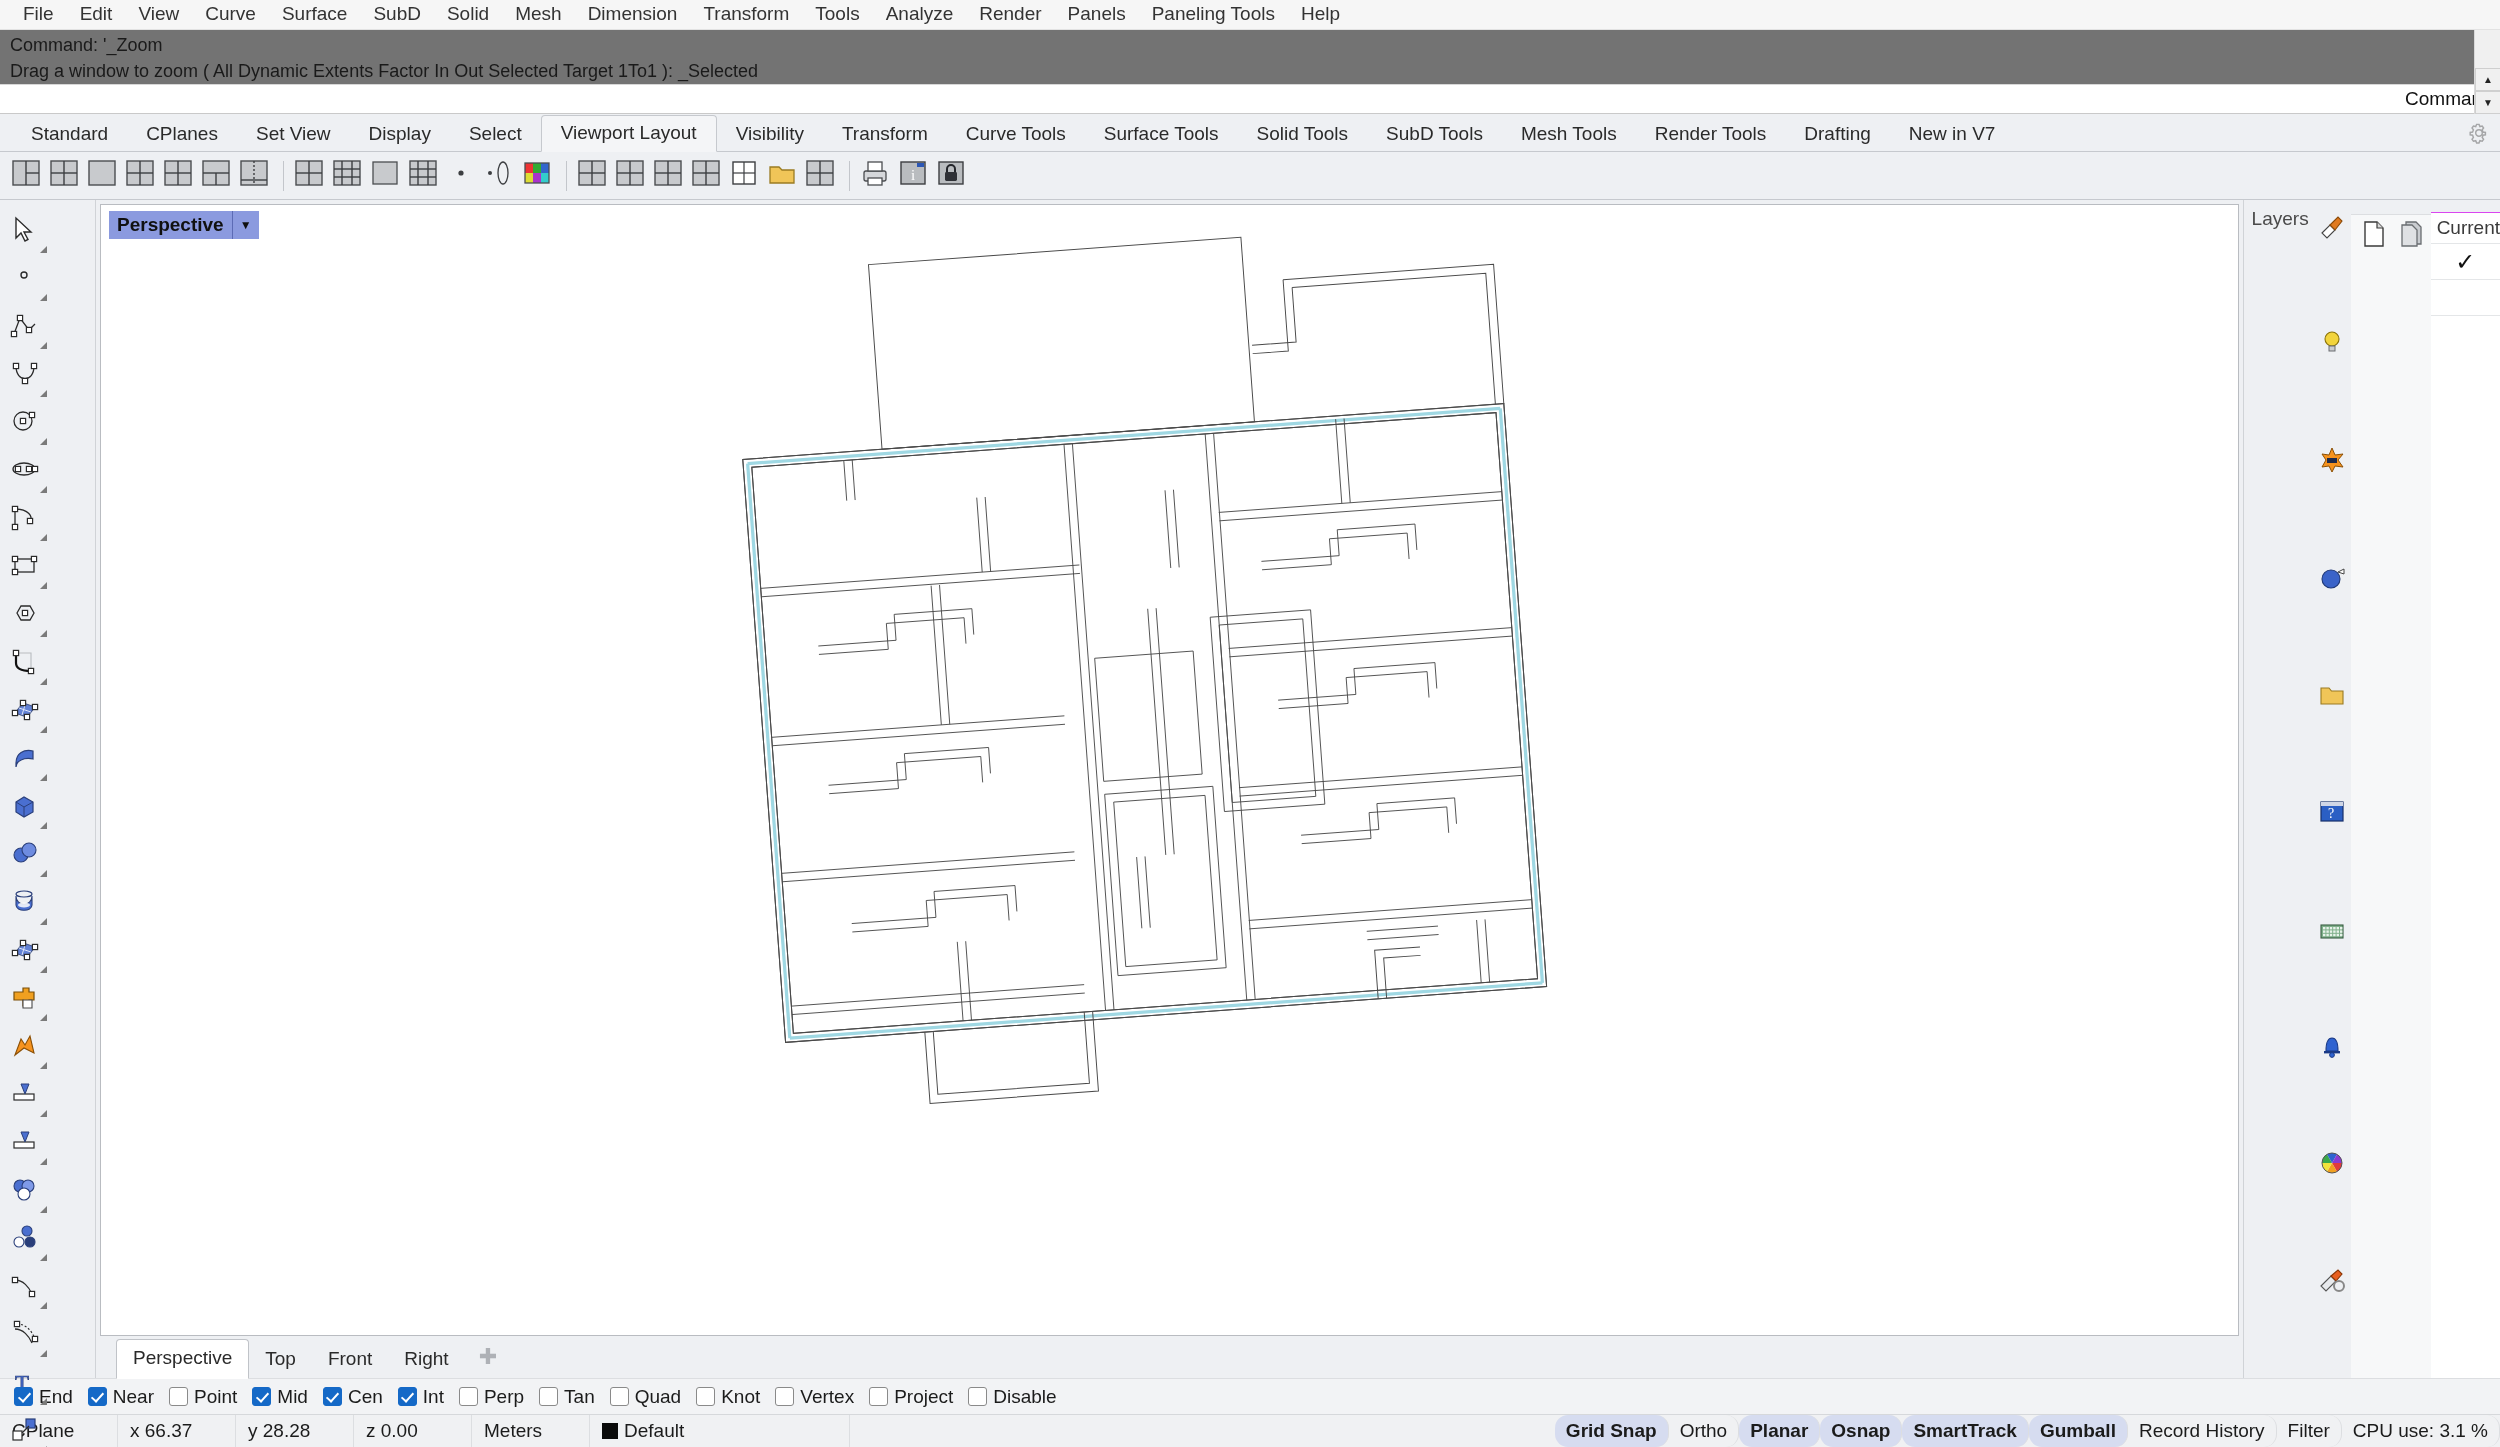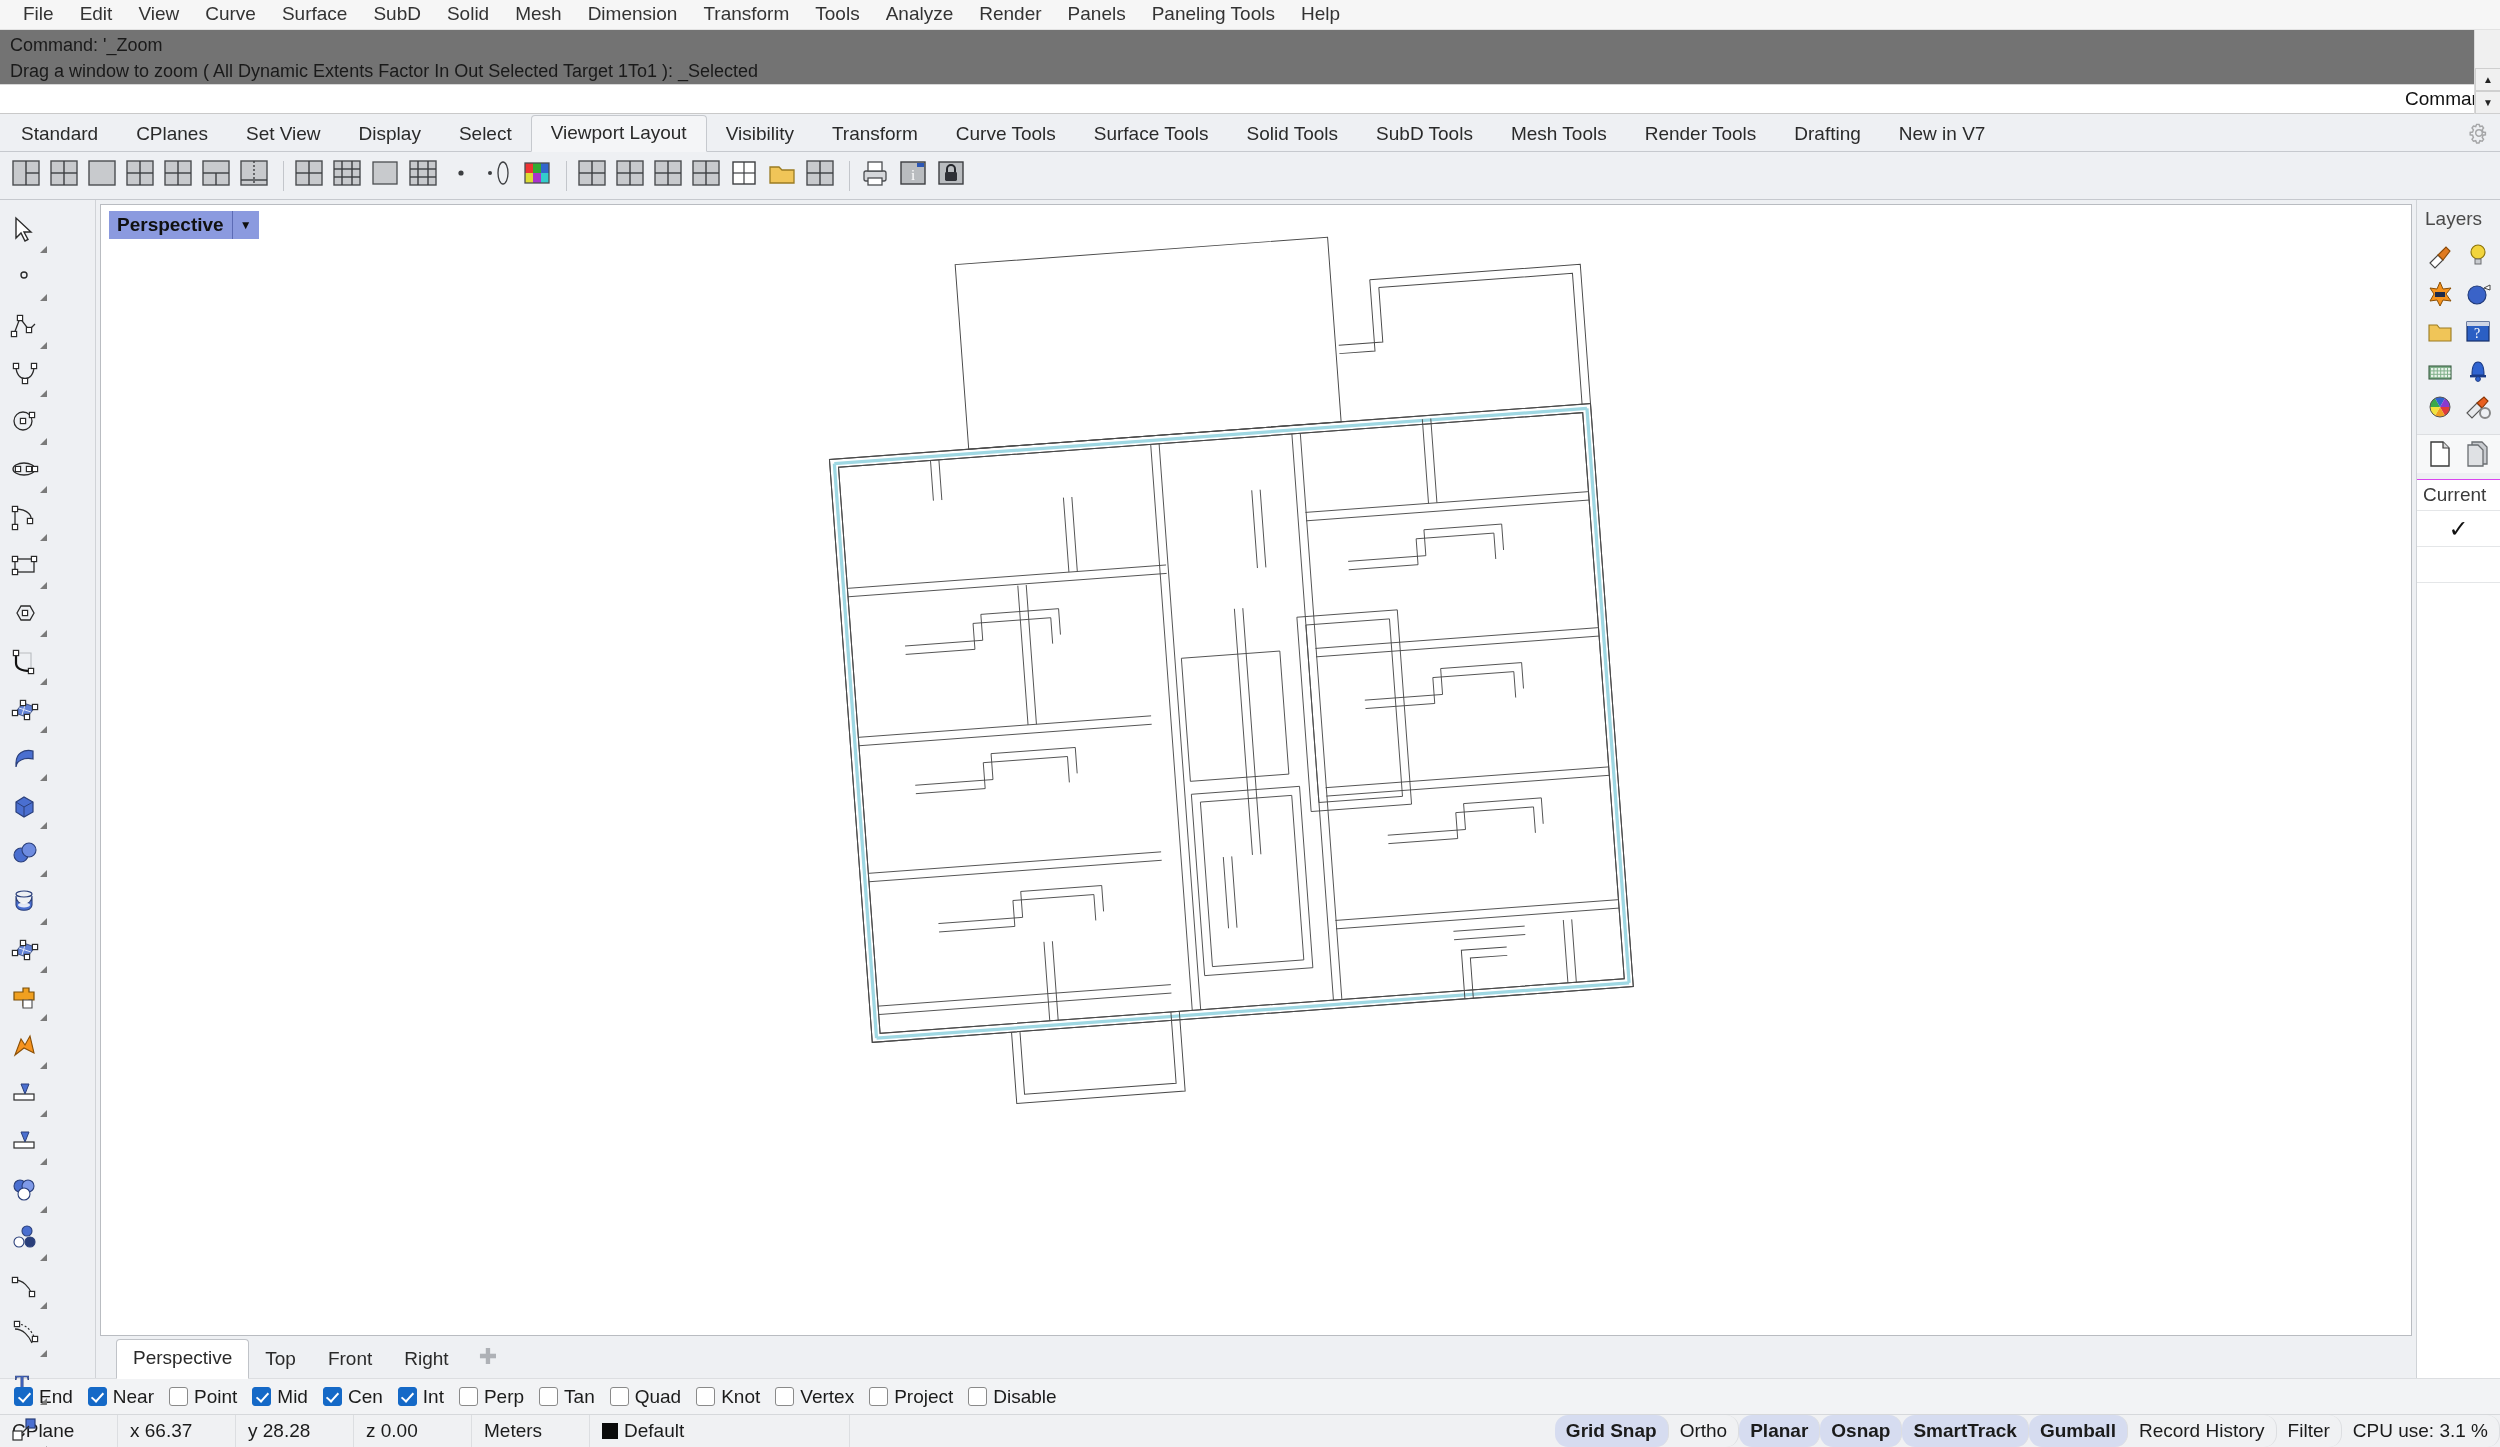--- a/index.html
+++ b/index.html
@@ -45,21 +45,21 @@
     height: 23px; width: 26px; display: flex; align-items: center; justify-content: center;
     background: #f0f0f0; border: 1px solid #cfcfcf; font-size: 10px; color: #222;
   }
   .cmd-caret { width: 1px; height: 20px; background: #000; margin-left: 1px; }
 
   
   .tabbar {
     flex: 0 0 38px; background: #eef0f3;
     display: flex; align-items: flex-end; position: relative;
     border-bottom: 1px solid #c6c9ce;
-    padding-left: 2px;
+    padding-left: 12px;
   }
   .tab {
     font-size: 19px; color: #2a2a2a; padding: 6px 19px 7px 19px;
     white-space: nowrap; cursor: default; position: relative; top: 1px;
   }
   .tab.active {
     background: #f4f5f7;
     border: 1px solid #c6c9ce; border-bottom: 1px solid #f4f5f7;
     border-radius: 4px 4px 0 0;
   }
@@ -104,21 +104,21 @@
   .vp-tabs { flex: 0 0 42px; display: flex; align-items: flex-end;
     background: #eef0f3; padding-left: 16px; }
   .vp-tab { font-size: 19px; color: #2a2a2a; padding: 7px 16px 9px 16px;
     position: relative; top: 1px; white-space: nowrap; }
   .vp-tab.active { background: #ffffff; border: 1px solid #c0c3c8;
     border-bottom-color: #ffffff; border-radius: 4px 4px 0 0; }
   .vp-plus { font-size: 22px; color: #aeb1b6; padding: 4px 14px 8px 14px; }
 
   
   .rightbar { flex: 0 0 84px; background: #eef0f3; border-left: 1px solid #d0d3d7;
-    display: flex; flex-direction: column; padding-top: 6px; position: relative; }
+    display: flex; flex-direction: row; padding-top: 6px; position: relative; }
   .rb-title { font-size: 19px; color: #4a4a4a; padding: 2px 0 6px 8px; }
   .rb-icons { display: flex; flex-wrap: wrap; padding-left: 4px; }
   .rb-cell { width: 38px; height: 38px; display: flex; align-items: center;
     justify-content: center; position: relative; }
   .rb-docrow { display: flex; padding-left: 4px; margin-top: 8px;
     background: #f7f8f9; border-top: 1px solid #dcdee1; }
   .rb-current { margin-top: 6px; background: #ffffff; border-top: 1px solid #d946ef;
     flex: 1; }
   .rb-current-hdr { font-size: 19px; color: #3b3b3b; padding: 4px 0 4px 6px;
     white-space: nowrap; overflow: hidden; }

